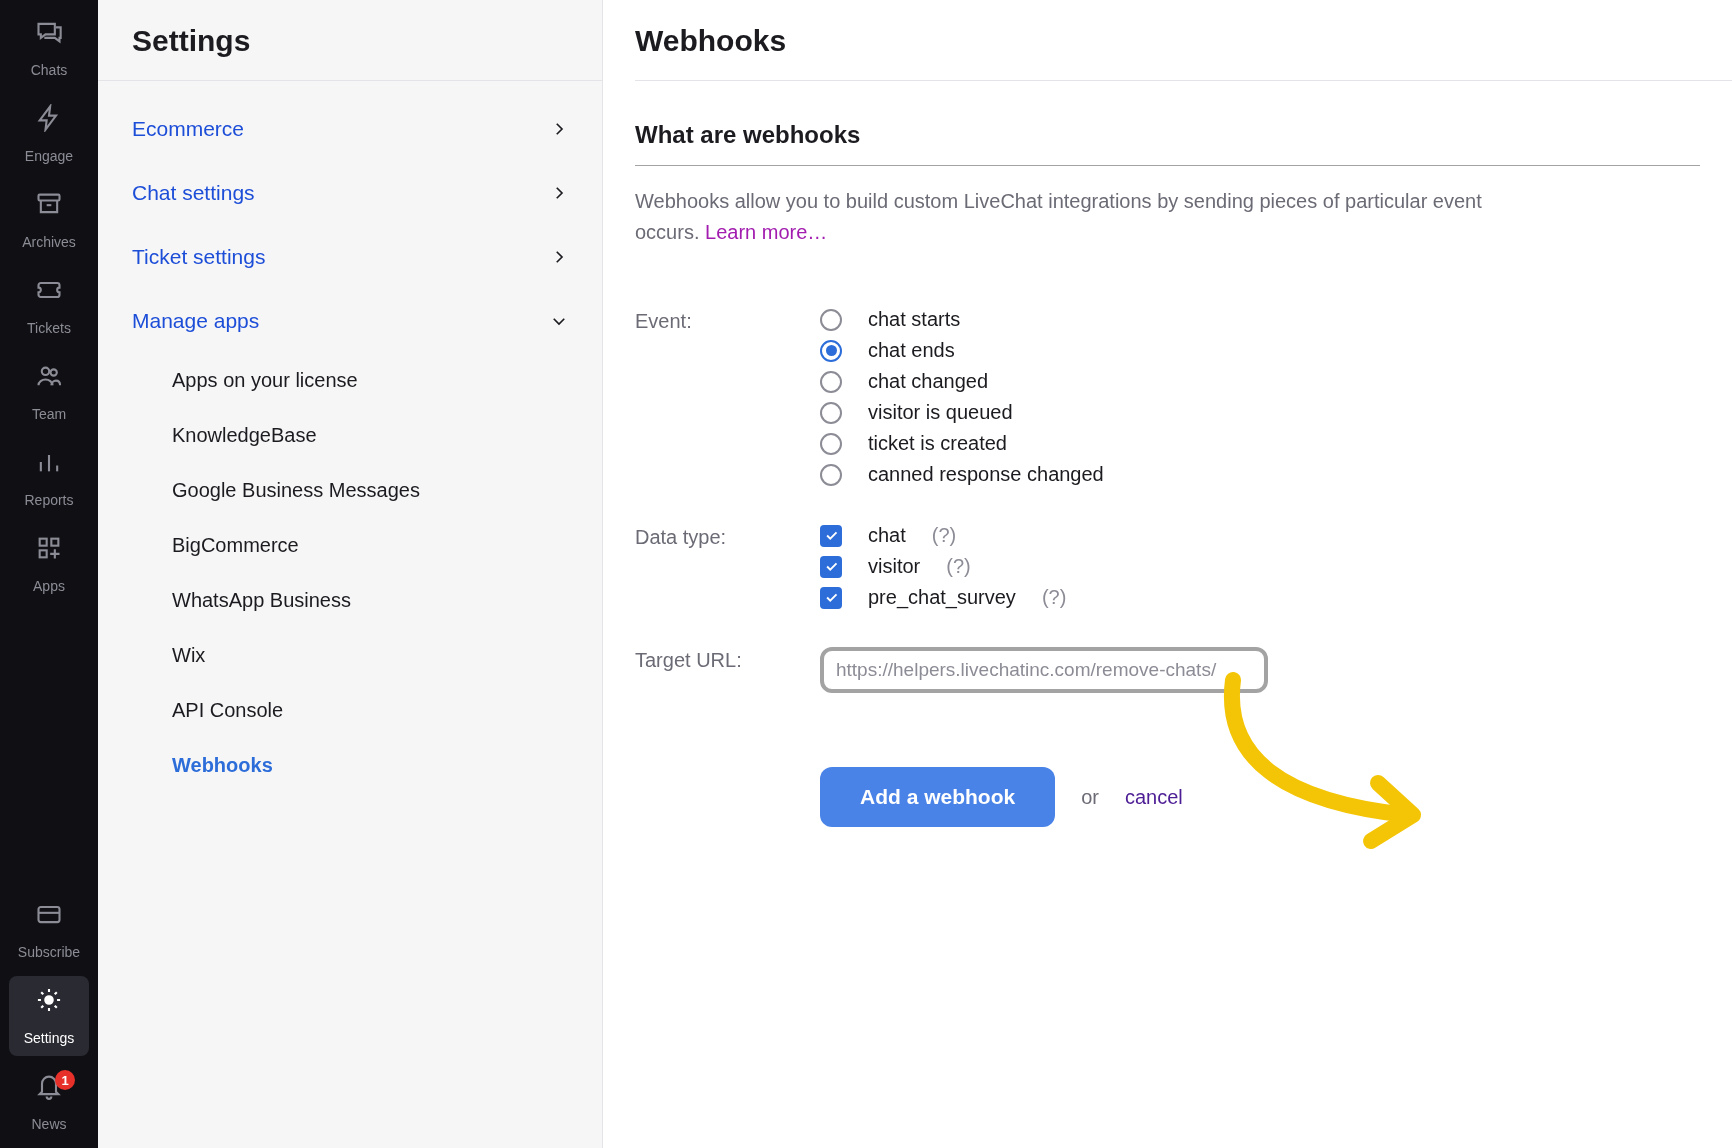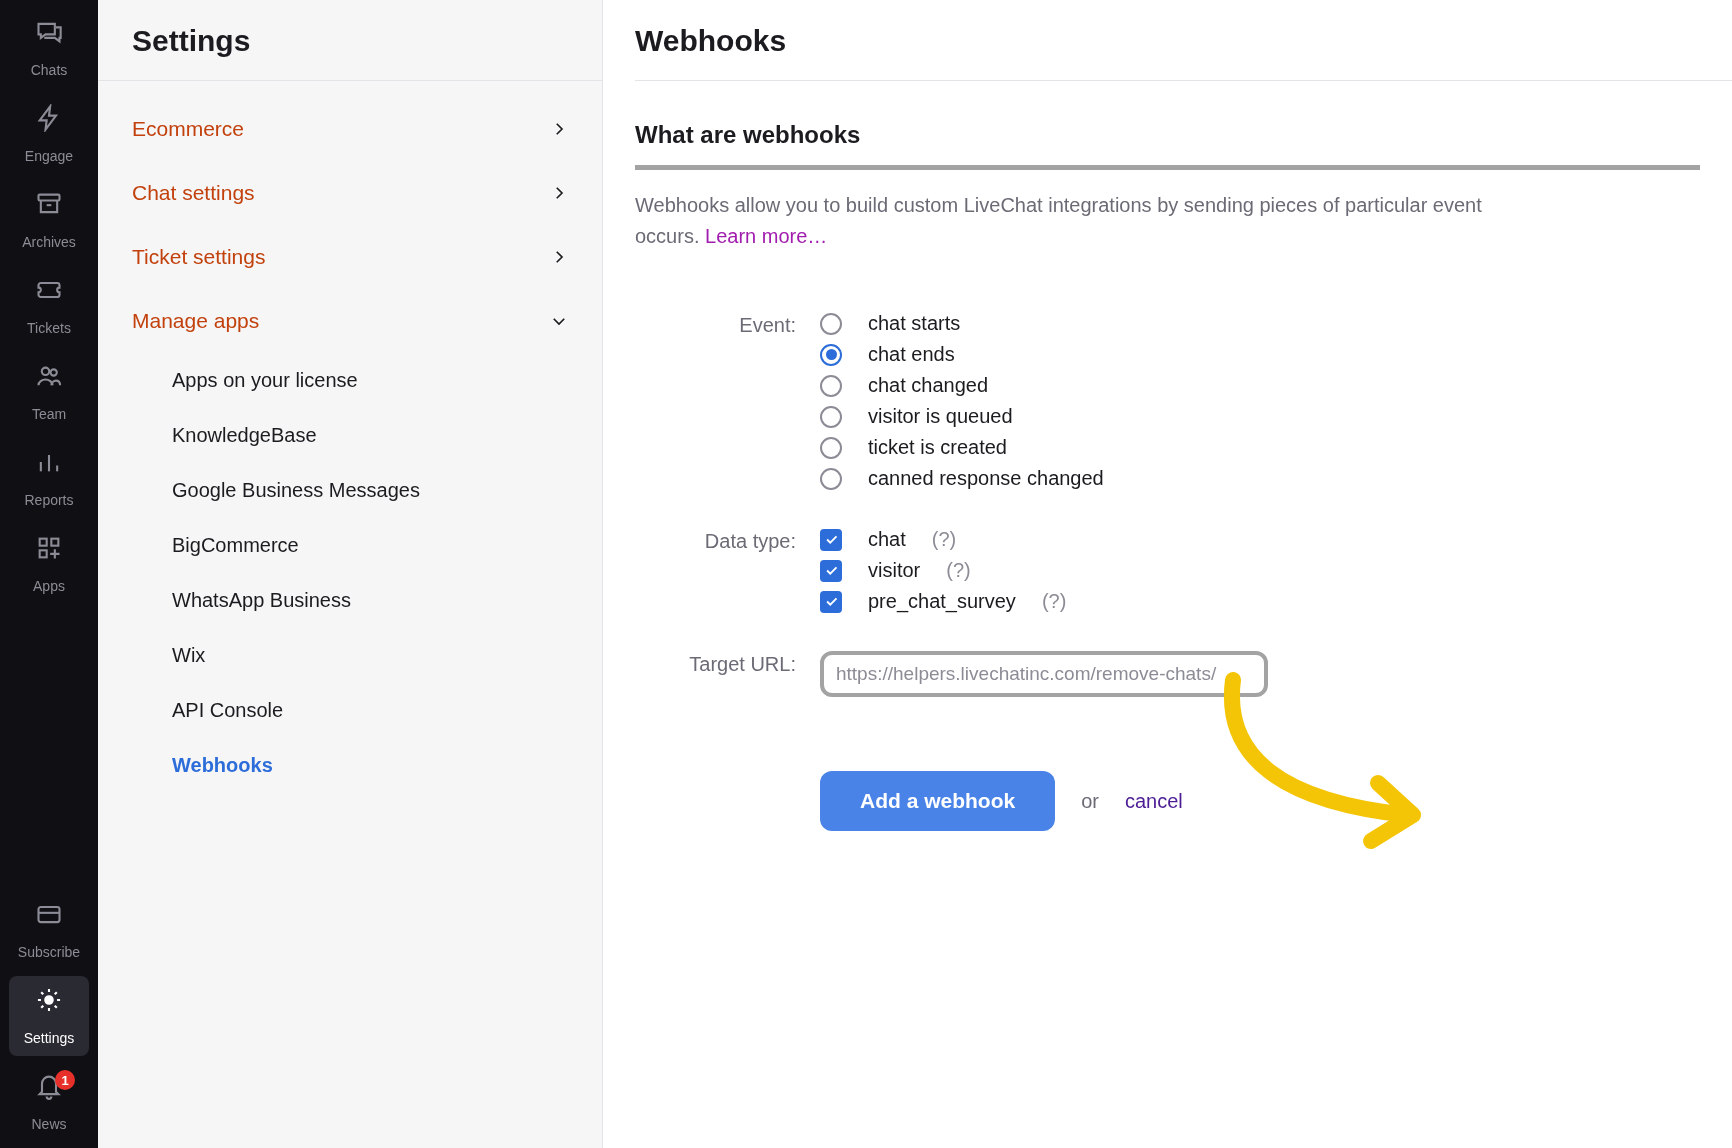--- a/index.html
+++ b/index.html
@@ -69,21 +69,21 @@
     border-bottom: 1px solid #e4e4e8;
   }
   .sidebar-list { padding: 16px 0; }
   .sidebar-row {
     display: flex;
     align-items: center;
     justify-content: space-between;
     padding: 20px 34px;
     font-size: 21px;
     cursor: pointer;
-    color: #c2410c;
+    color: #1d4ed8;
   }
   .sidebar-row .chev { width: 18px; height: 18px; stroke: #1b1b20; stroke-width: 2.2; fill: none; }
   .sub-list { padding: 0 0 10px 0; margin-left: 8px; }
   .sub-item {
     padding: 16px 34px 16px 66px;
     font-size: 20px;
     cursor: pointer;
     color: #1b1b20;
   }
   .sub-item.active { color: #2c6dd9; font-weight: 700; }
@@ -99,35 +99,35 @@
     font-size: 30px;
     font-weight: 700;
     padding: 24px 0 22px;
     border-bottom: 1px solid #e4e4e8;
     margin-right: 0;
   }
   .section-title {
     font-size: 24px;
     font-weight: 700;
     padding: 40px 0 16px;
-    border-bottom: 5px solid #a3a3a3;
+    border-bottom: 1px solid #a3a3a3;
     margin-right: 32px;
   }
   .desc {
     font-size: 20px;
     color: #6b6b76;
     line-height: 1.55;
     padding: 20px 0 0 0;
     max-width: 900px;
   }
   .desc a { color: #a21caf; text-decoration: none; }
 
   .form { padding-top: 60px; font-size: 20px; }
   .form-row { display: flex; align-items: flex-start; margin-bottom: 30px; }
-  .form-label { width: 185px; text-align: right; color: #6b6b76; padding-top: 2px; padding-right: 24px; flex-shrink: 0; }
+  .form-label { width: 185px; text-align: left; color: #6b6b76; padding-top: 2px; padding-right: 24px; flex-shrink: 0; }
   .form-body { flex: 1; }
 
   .radio-line, .check-line { display: flex; align-items: center; gap: 26px; margin-bottom: 8px; cursor: pointer; }
   .radio {
     width: 22px; height: 22px; border: 2.2px solid #8c8c96; border-radius: 50%; display: inline-flex; align-items: center; justify-content: center; flex-shrink:0;
   }
   .radio.checked { border-color: #2c6dd9; }
   .radio.checked::after { content: ""; width: 11px; height: 11px; background: #2c6dd9; border-radius: 50%; }
   .check {
     width: 22px; height: 22px; border-radius: 4px; background: #2c6dd9; display: inline-flex; align-items: center; justify-content: center; flex-shrink:0;

